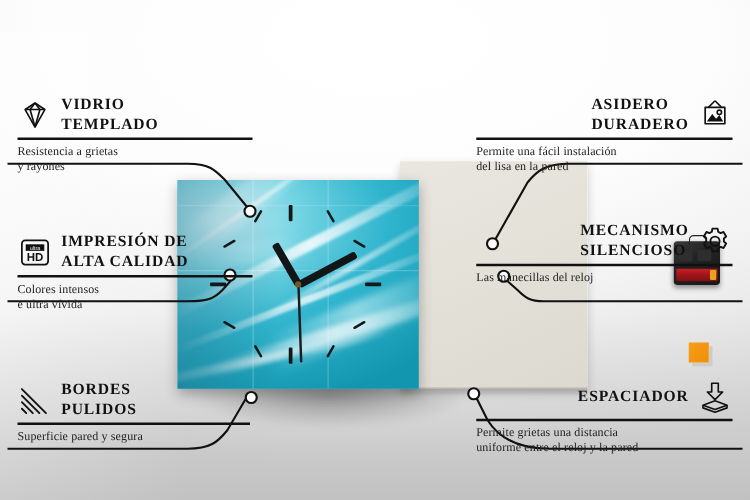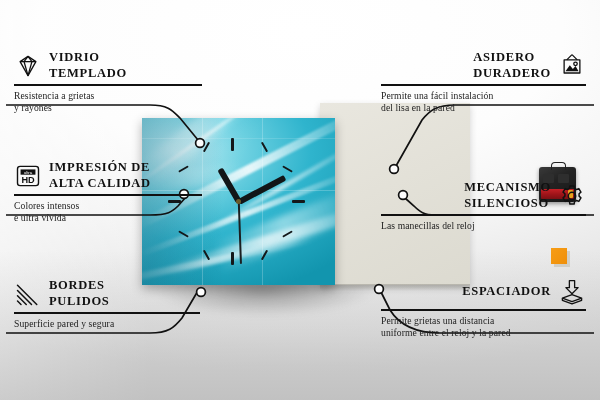--- a/index.html
+++ b/index.html
@@ -2,21 +2,21 @@
 <html><head>
 <meta charset="utf-8">
 <style>
   html,body{margin:0;padding:0;}
   body{
     width:600px;height:400px;overflow:hidden;position:relative;
     font-family:"Liberation Serif",serif;
     background:
       radial-gradient(115% 85% at 50% 8%, #ffffff 0%, #fdfdfd 38%, #f3f3f3 62%, #e4e4e4 85%, #d9d9d9 100%);
   }
-  .stage{position:absolute;inset:0;}
+  .stage{position:absolute;inset:0;margin-top:26px;}
 
   
   .floor-shade{
     position:absolute;left:0;right:0;bottom:0;height:150px;
     background:linear-gradient(to bottom,rgba(190,190,190,0) 0%,rgba(186,186,186,.30) 55%,rgba(170,170,170,.50) 100%);
     pointer-events:none;
   }
   .vignette-left{
     position:absolute;left:0;top:0;width:150px;height:400px;
     background:linear-gradient(to right,rgba(255,255,255,.55),rgba(255,255,255,0));
@@ -135,21 +135,21 @@
   .ico{flex:0 0 auto;width:28px;height:28px;display:block;}
   .left  {text-align:left;}
   .left .head{flex-direction:row;}
   .right {text-align:left;}
   .right .head{flex-direction:row;justify-content:flex-end;}
 
   .c-vidrio   {left:14px;top:50px;}
   .c-impresion{left:14px;top:160px;}
   .c-bordes   {left:14px;top:278px;}
   .c-asidero  {left:381px;top:50px;}
-  .c-mecanismo{left:381px;top:180px;}
+  .c-mecanismo{left:381px;top:151px;}
   .c-espaciador{left:381px;top:278px;}
 
   .c-vidrio .rule{width:188px;}
   .c-impresion .rule{width:188px;}
   .c-bordes .rule{width:186px;}
   .c-asidero .rule{width:205px;}
   .c-mecanismo .rule{width:205px;}
   .c-espaciador .rule{width:205px;}
 
   svg.leaders{position:absolute;left:0;top:0;width:600px;height:400px;pointer-events:none;}

